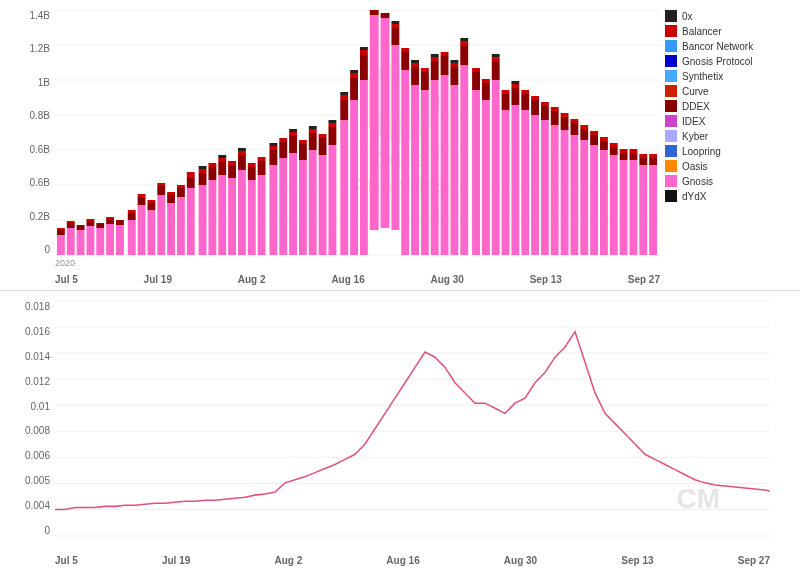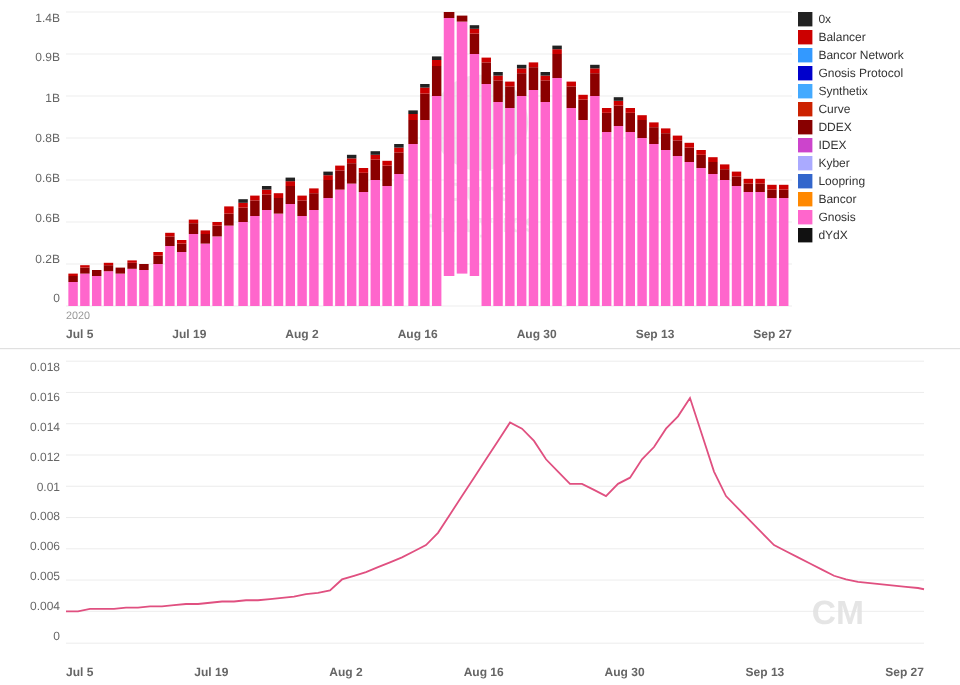--- a/index.html
+++ b/index.html
@@ -122,41 +122,41 @@
       margin: 0 auto 5px;
     }
     .watermark-text {
       font-size: 22px;
       font-weight: bold;
       color: #888;
       line-height: 1.2;
     }
     .watermark-cm {
       position: absolute;
-      bottom: 44px;
+      bottom: 56px;
       right: 80px;
       font-size: 28px;
       font-weight: bold;
       color: #aaa;
       opacity: 0.3;
     }
     svg {
       overflow: visible;
     }
   </style>
 </head>
 <body>
 
 <div class="container">
 
   <div class="top-chart">
 
     <div class="y-axis">
       <span class="y-axis-label">1.4B</span>
-      <span class="y-axis-label">0.9B</span>
+      <span class="y-axis-label">1.2B</span>
       <span class="y-axis-label">1B</span>
       <span class="y-axis-label">0.8B</span>
       <span class="y-axis-label">0.6B</span>
       <span class="y-axis-label">0.6B</span>
       <span class="y-axis-label">0.2B</span>
       <span class="y-axis-label">0</span>
     </div>
 
     <div class="x-axis">
       <span class="x-label">Jul 5</span>
@@ -211,21 +211,21 @@
       <div class="legend-item">
         <div class="legend-color" style="background:#aaaaff;"></div>
         <span class="legend-label">Kyber</span>
       </div>
       <div class="legend-item">
         <div class="legend-color" style="background:#3366cc;"></div>
         <span class="legend-label">Loopring</span>
       </div>
       <div class="legend-item">
         <div class="legend-color" style="background:#ff8800;"></div>
-        <span class="legend-label">Bancor</span>
+        <span class="legend-label">Oasis</span>
       </div>
       <div class="legend-item">
         <div class="legend-color" style="background:#ff66cc;"></div>
         <span class="legend-label">Gnosis</span>
       </div>
       <div class="legend-item">
         <div class="legend-color" style="background:#111111;"></div>
         <span class="legend-label">dYdX</span>
       </div>
     </div>

